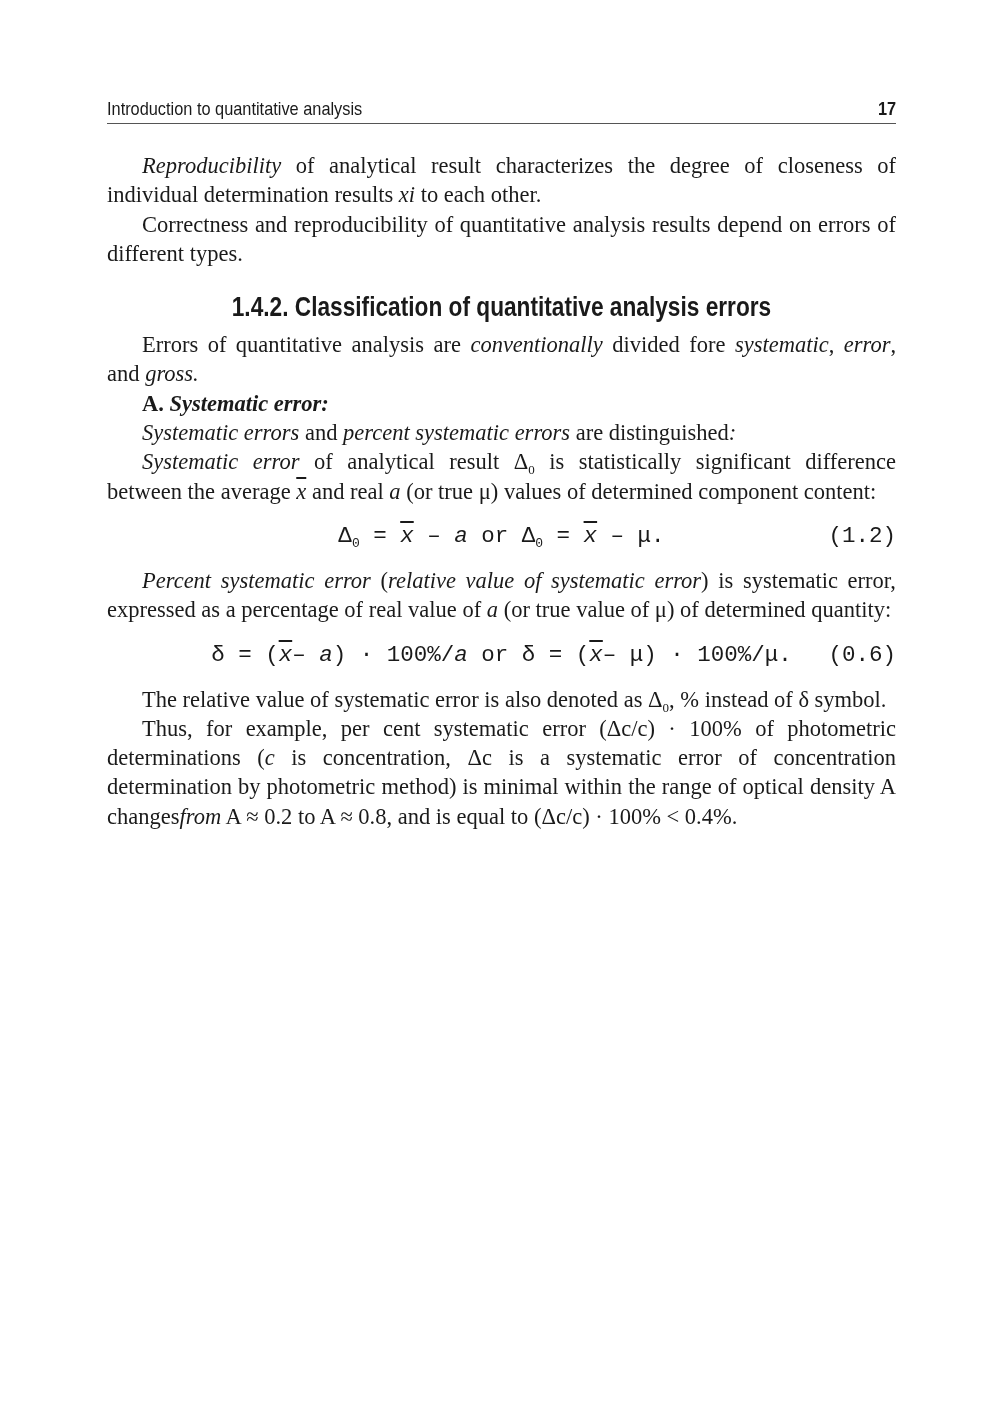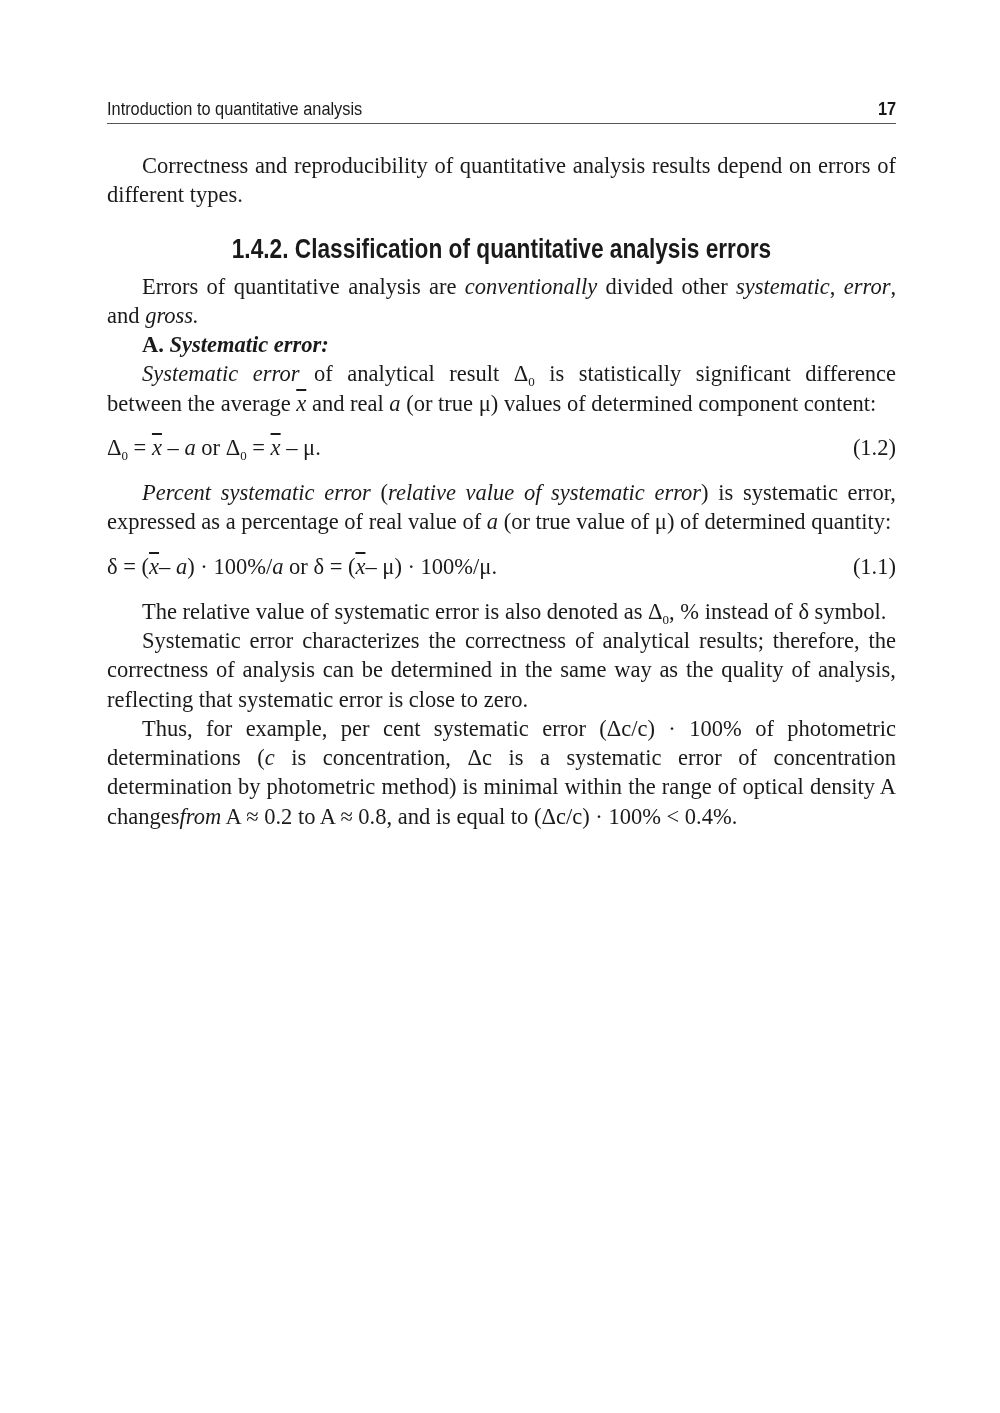--- a/index.html
+++ b/index.html
@@ -22,41 +22,42 @@
   .i { font-style: italic; }
   .b { font-weight: bold; }
   .bi { font-weight: bold; font-style: italic; }
   .sub { font-size: 13px; vertical-align: -5px; line-height: 0; }
   .heading {
     font-family: "Liberation Sans", "DejaVu Sans", sans-serif;
     font-weight: bold; font-size: 27px; text-align: center;
     transform: scaleX(0.84); margin: 22px 0 6px 0; line-height: 34px;
   }
   .formula {
-    position: relative; text-indent: 0; 
-    margin: 14px 0 14px 0; height: 32px; line-height: 32px;
+    position: relative; text-indent: 0; text-align: center;
+    margin: 14px 0 14px 0; height: 32px; line-height: 32px; font-family: Liberation Mono, monospace;
   }
   .formula .eqno { position: absolute; right: 0; top: 0; font-style: normal; }
   .xbar { text-decoration: overline; font-style: italic; }
 </style>
 </head>
 <body>
 
 <div class="page">
   <div class="running-header">
     <span>Introduction to quantitative analysis</span>
     <span class="num">17</span>
   </div>
   <div class="rule"></div>
   <div class="body-text" id="body">
+      <p class="p"><span class="i">Reproducibility</span><span> of analytical result characterizes the degree of closeness of individual determination results </span><span class="i">xi</span><span> to each other.</span></p>
       <p class="p"><span>Correctness and reproducibility of quantitative analysis results depend on errors of different types.</span></p>
       <div class="heading">1.4.2. Classification of quantitative analysis errors</div>
-      <p class="p"><span>Errors of quantitative analysis are </span><span class="i">conventionally</span><span> divided other </span><span class="i">systematic</span><span>, </span><span class="i">error</span><span>, and </span><span class="i">gross.</span></p>
+      <p class="p"><span>Errors of quantitative analysis are </span><span class="i">conventionally</span><span> divided fore </span><span class="i">systematic</span><span>, </span><span class="i">error</span><span>, and </span><span class="i">gross.</span></p>
       <p class="p"><span class="b">A. </span><span class="bi">Systematic error:</span></p>
+      <p class="p"><span class="i">Systematic errors</span><span> and </span><span class="i">percent systematic errors</span><span> are distinguished</span><span class="i">:</span></p>
       <p class="p"><span class="i">Systematic error</span><span> of analytical result Δ</span><span class="sub">0</span><span> is statistically significant difference between the average </span><span class="xbar">x</span><span> and real </span><span class="i">a</span><span> (or true μ) values of determined component content:</span></p>
       <div class="formula"><span>Δ</span><span class="sub">0</span><span> = </span><span class="xbar">x</span><span> – </span><span class="i">a</span><span>  or  Δ</span><span class="sub">0</span><span> = </span><span class="xbar">x</span><span> – μ.</span><span class="eqno">(1.2)</span></div>
       <p class="p"><span class="i">Percent systematic error</span><span> (</span><span class="i">relative value of systematic error</span><span>) is systematic error, expressed as a percentage of real value of </span><span class="i">a</span><span> (or true value of μ) of determined quantity:</span></p>
-      <div class="formula"><span>δ = (</span><span class="xbar">x</span><span>– </span><span class="i">a</span><span>) · 100%/</span><span class="i">a</span><span>  or  δ = (</span><span class="xbar">x</span><span>– μ) · 100%/μ.</span><span class="eqno">(1.1)</span></div>
+      <div class="formula"><span>δ = (</span><span class="xbar">x</span><span>– </span><span class="i">a</span><span>) · 100%/</span><span class="i">a</span><span>  or  δ = (</span><span class="xbar">x</span><span>– μ) · 100%/μ.</span><span class="eqno">(0.6)</span></div>
       <p class="p"><span>The relative value of systematic error is also denoted as Δ</span><span class="sub">0</span><span>, % instead of δ symbol.</span></p>
-      <p class="p"><span>Systematic error characterizes the correctness of analytical results; there­fore, the correctness of analysis can be determined in the same way as the quality of analysis, reflecting that systematic error is close to zero.</span></p>
       <p class="p"><span>Thus, for example, per cent systematic error (Δc/c) · 100% of photometric determinations (</span><span class="i">c</span><span> is concentration, Δc is a systematic error of concentration determination by photometric method) is minimal within the range of optical density A changes</span><span class="i">from</span><span> A ≈ 0.2 to A ≈ 0.8, and is equal to (Δc/c) · 100% &lt; 0.4%.</span></p>
     </div>
 </div>
 
 </body></html>

